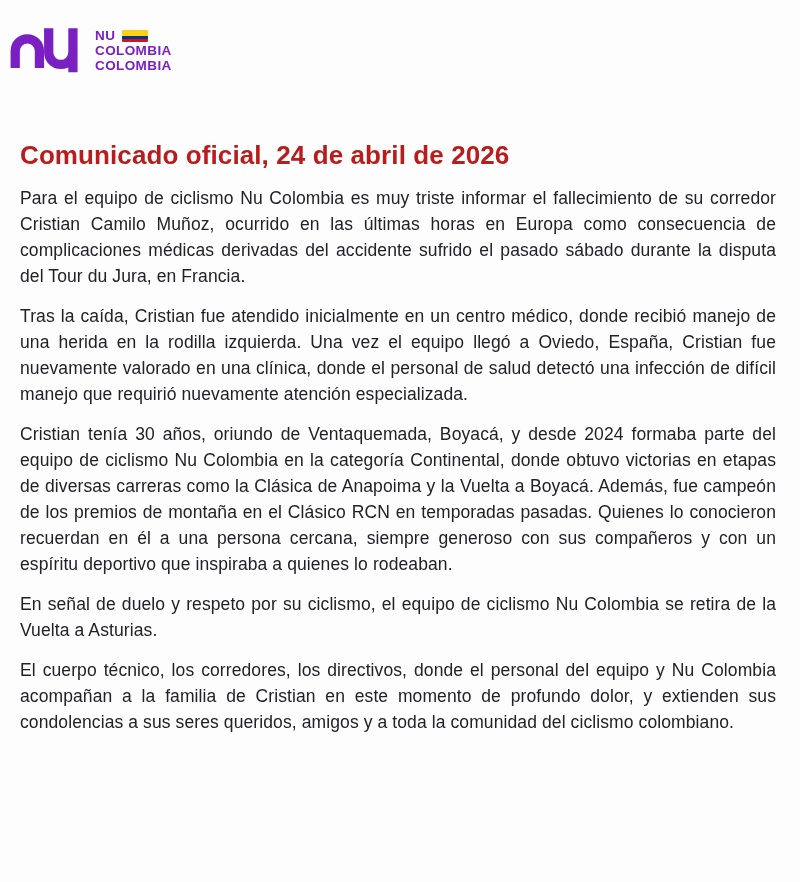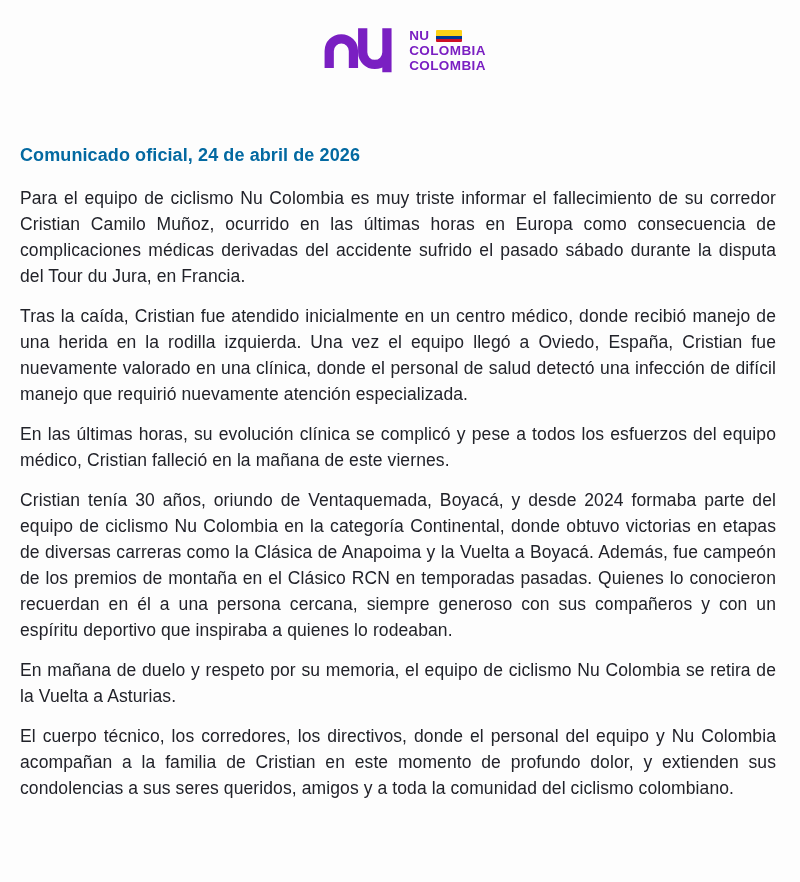--- a/index.html
+++ b/index.html
@@ -15,21 +15,20 @@
   body {
     width: 800px;
     height: 882px;
     background: var(--bg);
     color: var(--fg);
     font-family: "Liberation Sans", sans-serif;
     overflow: hidden;
   }
   .logo-wrap {
     display: flex;
-    justify-content: center;
     align-items: flex-start;
     gap: 9px;
     padding-top: 21px;
     height: 79px;
   }
   .logo-mark svg { width: 86px; height: 57px; display: block; }
   .wordmark {
     display: flex;
     flex-direction: column;
     color: var(--brand);
@@ -49,23 +48,23 @@
     overflow: hidden;
   }
   .flag .stripe-top { height: 50%; background: var(--flag-top); }
   .flag .stripe-mid { height: 25%; background: var(--flag-mid); }
   .flag .stripe-bot { height: 25%; background: var(--flag-bot); }
   article {
     padding: 0 20px;
     margin-top: 63px; 
   }
   .statement-heading {
-    font-size: 18px;
+    font-size: 26px;
     font-weight: 700;
-    color: #0369a1;
+    color: #b91c1c;
     margin: 18px 0 17px 0;
     line-height: 26px;
     letter-spacing: 0.1px;
   }
   .statement-paragraph {
     font-size: 17.5px;
     line-height: 26px;
     text-align: justify;
     margin: 0 4px 14px 0;
     letter-spacing: 0.1px;
@@ -93,17 +92,16 @@
     </span>
     <span>COLOMBIA</span>
     <span>COLOMBIA</span>
   </div>
 </header>
 
 <article>
   <h1 class="statement-heading">Comunicado oficial, 24 de abril de 2026</h1>
   <p class="statement-paragraph">Para el equipo de ciclismo Nu Colombia es muy triste informar el fallecimiento de su corredor Cristian Camilo Muñoz, ocurrido en las últimas horas en Europa como consecuencia de complicaciones médicas derivadas del accidente sufrido el pasado sábado durante la disputa del Tour du Jura, en Francia.</p>
   <p class="statement-paragraph">Tras la caída, Cristian fue atendido inicialmente en un centro médico, donde recibió manejo de una herida en la rodilla izquierda. Una vez el equipo llegó a Oviedo, España, Cristian fue nuevamente valorado en una clínica, donde el personal de salud detectó una infección de difícil manejo que requirió nuevamente atención especializada.</p>
-  <p class="statement-paragraph">En las últimas horas, su evolución clínica se complicó y pese a todos los esfuerzos del equipo médico, Cristian falleció en la mañana de este viernes.</p>
   <p class="statement-paragraph">Cristian tenía 30 años, oriundo de Ventaquemada, Boyacá, y desde 2024 formaba parte del equipo de ciclismo Nu Colombia en la categoría Continental, donde obtuvo victorias en etapas de diversas carreras como la Clásica de Anapoima y la Vuelta a Boyacá. Además, fue campeón de los premios de montaña en el Clásico RCN en temporadas pasadas. Quienes lo conocieron recuerdan en él a una persona cercana, siempre generoso con sus compañeros y con un espíritu deportivo que inspiraba a quienes lo rodeaban.</p>
-  <p class="statement-paragraph">En mañana de duelo y respeto por su memoria, el equipo de ciclismo Nu Colombia se retira de la Vuelta a Asturias.</p>
+  <p class="statement-paragraph">En señal de duelo y respeto por su ciclismo, el equipo de ciclismo Nu Colombia se retira de la Vuelta a Asturias.</p>
   <p class="statement-paragraph">El cuerpo técnico, los corredores, los directivos, donde el personal del equipo y Nu Colombia acompañan a la familia de Cristian en este momento de profundo dolor, y extienden sus condolencias a sus seres queridos, amigos y a toda la comunidad del ciclismo colombiano.</p>
 </article>
 
 </body></html>

